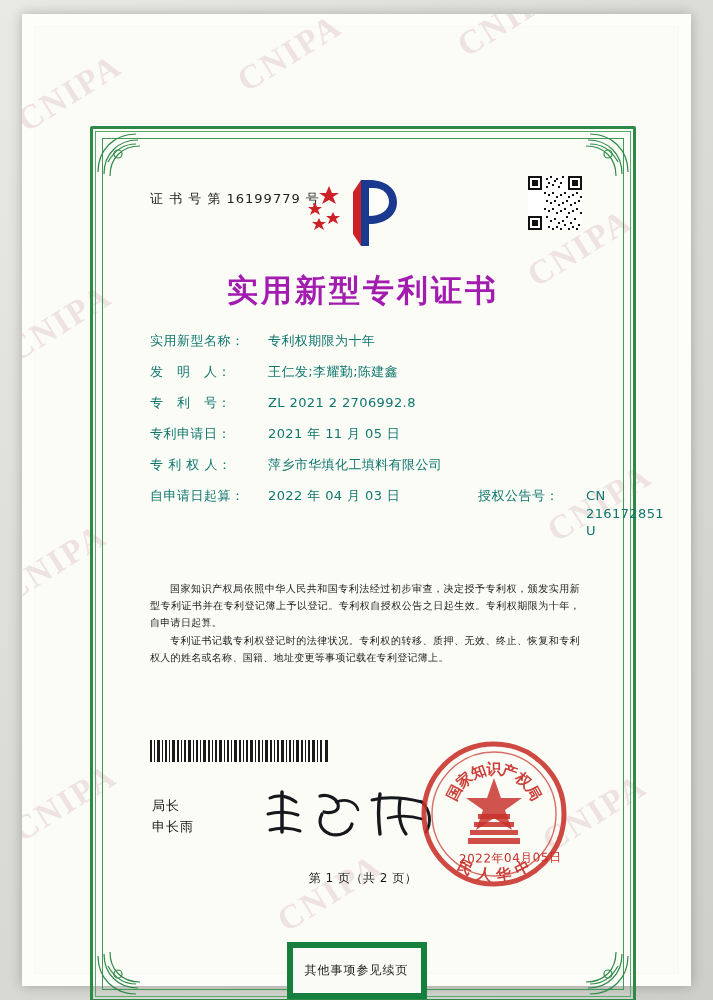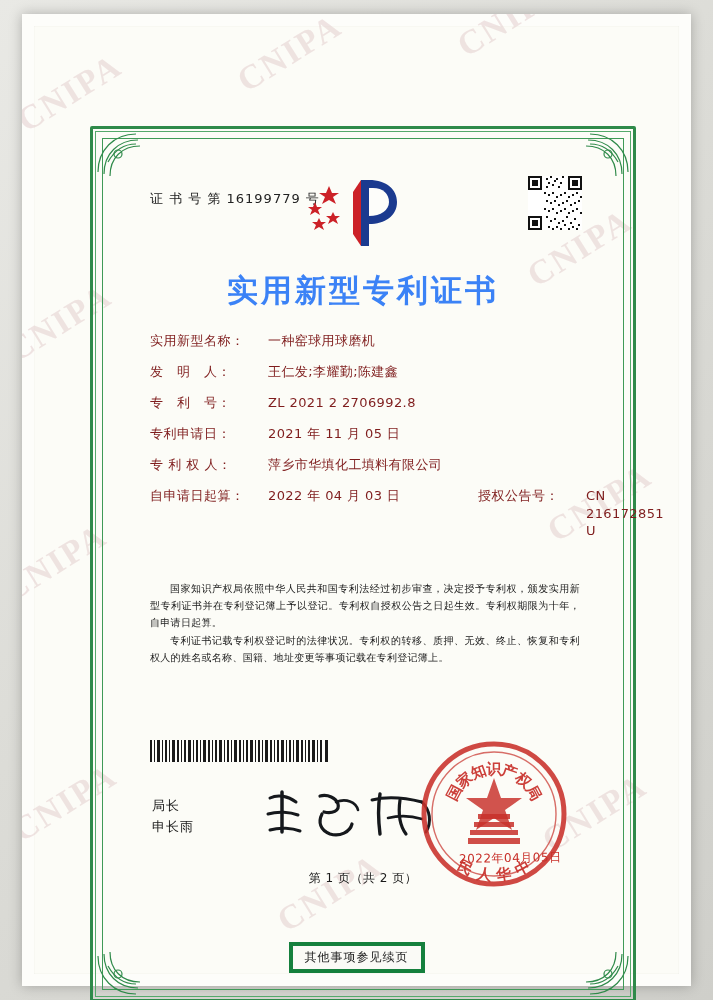--- a/index.html
+++ b/index.html
@@ -138,37 +138,37 @@
 
   .title {
     position: absolute;
     left: 0;
     right: 0;
     top: 122px;
     text-align: center;
     font-size: 31px;
     font-weight: bold;
     letter-spacing: 3px;
-    color: #3b82f6;
+    color: #a21caf;
     font-family: Liberation Serif, serif;
   }
 
   
   .fields {
     position: absolute;
     left: 38px;
     right: 34px;
     top: 184px;
   }
   .frow {
     display: flex;
     align-items: baseline;
     margin-bottom: 13.5px;
     font-size: 13px;
-    color: #7f1d1d;
+    color: #0f766e;
     line-height: 1.35;
   }
   .flabel {
     width: 118px;
     flex: none;
     white-space: nowrap;
     letter-spacing: 0.5px;
   }
   .fvalue {
     flex: 1;
@@ -251,23 +251,23 @@
     color: #1a1a1a;
     letter-spacing: 0.5px;
   }
 
   
   .footer-note {
     position: absolute;
     left: 50%;
     transform: translateX(-50%);
     top: 928px;
-    border: 4px solid #15803d;
+    border: 6px solid #15803d;
     background: #fafaf6;
-    padding: 3px 12px;
+    padding: 14px 12px;
     font-size: 12px;
     color: #222;
     letter-spacing: 1px;
   }
 </style>
 </head>
 <body>
 
 <div class="scan-bg"></div>
 
@@ -432,21 +432,21 @@
             <polygon points="30,36 32,40 37,40 33,43 35,48 30,45 25,48 27,43 23,40 28,40"></polygon>
           </g>
         </svg>
       </div>
 
       <div class="title">实用新型专利证书</div>
 
       <div class="fields">
         <div class="frow">
           <div class="flabel">实用新型名称：</div>
-          <div class="fvalue">一种窑球用球磨机</div>
+          <div class="fvalue">专利权期限为十年</div>
         </div>
         <div class="frow">
           <div class="flabel">发　明　人：</div>
           <div class="fvalue">王仁发;李耀勤;陈建鑫</div>
         </div>
         <div class="frow">
           <div class="flabel">专　利　号：</div>
           <div class="fvalue">ZL 2021 2 2706992.8</div>
         </div>
         <div class="frow">

